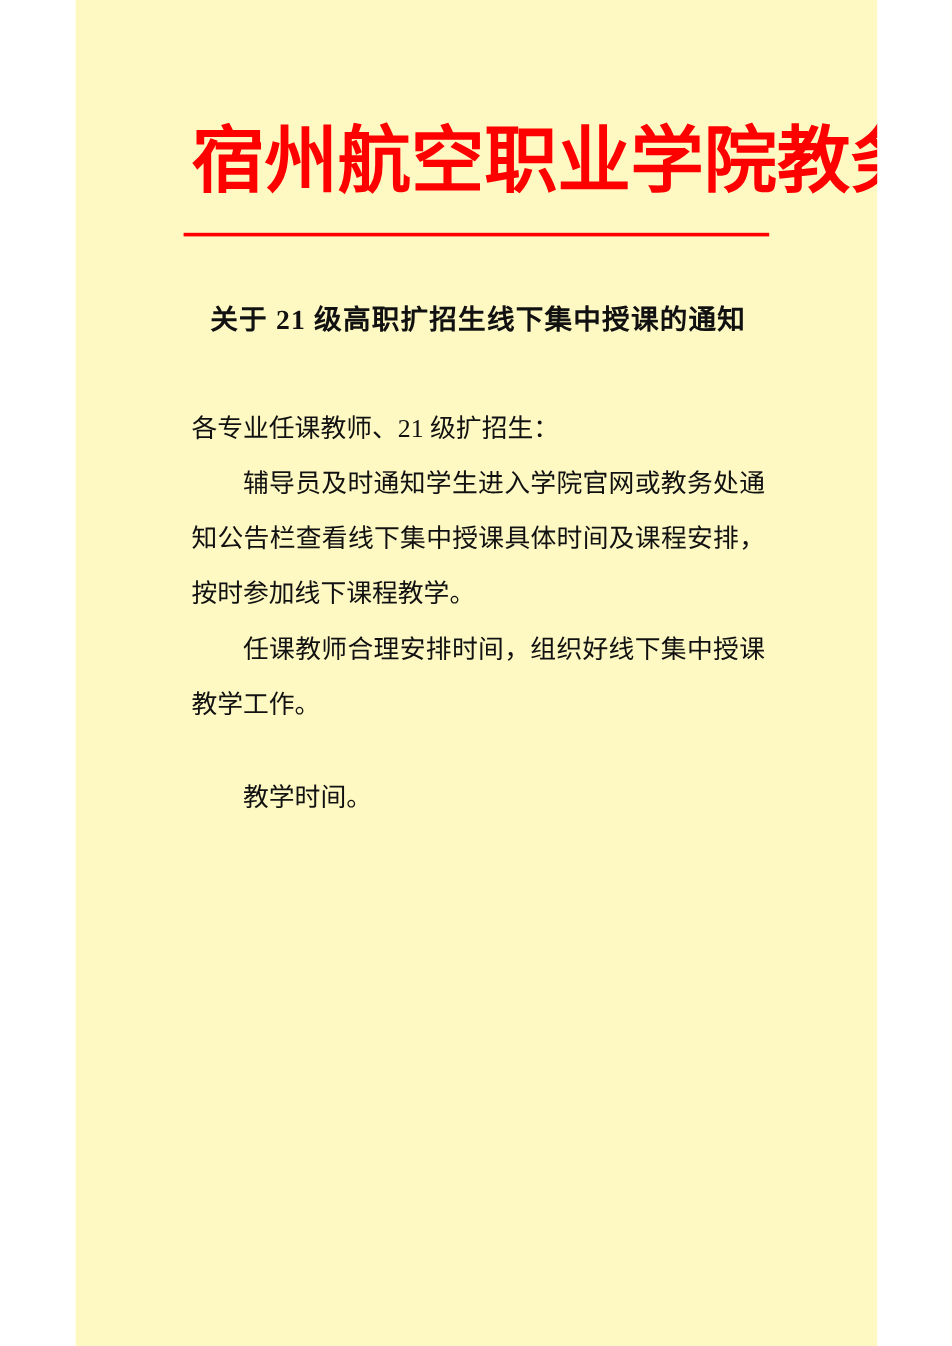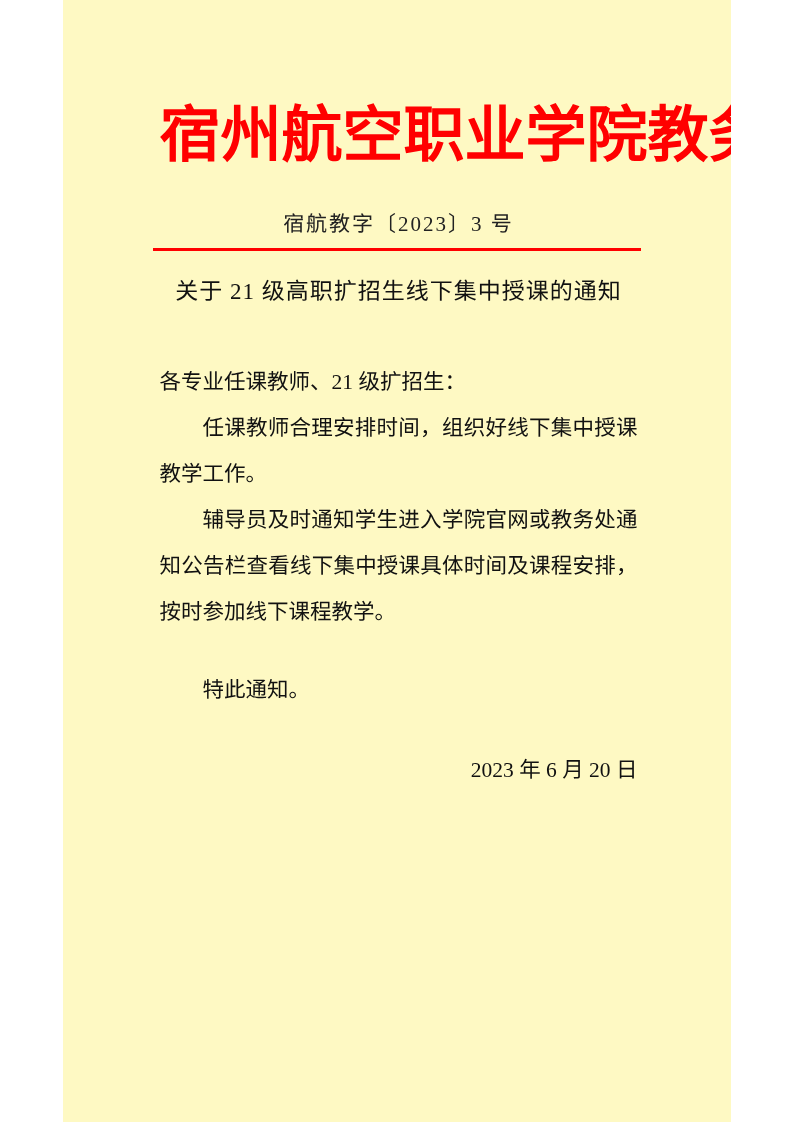--- a/index.html
+++ b/index.html
@@ -39,24 +39,24 @@
     line-height:28px;
     color:#222222;
   }
   .red-rule{
     border:none;
     height:3px;
     background:var(--accent-red);
     margin:10px -3px 0 -7px;
   }
   .notice-title{
-    margin-top:24px;
+    margin-top:53px;
     text-align:center;
     font-size:23px;
-    font-weight:normal;
+    font-weight:bold;
     line-height:34px;
     letter-spacing:1px;
   }
   .body-text{
     margin-top:50px;
     font-size:21.5px;
     line-height:46px;
     text-align:justify;
     text-justify:inter-ideograph;
     font-family:Liberation Serif, serif;
@@ -77,35 +77,33 @@
     text-indent:0;
   }
 </style>
 </head>
 <body>
 
 <div class="page">
 
   <h1 class="masthead">宿州航空职业学院教务处</h1>
 
-  <div class="doc-number">宿航教字〔2023〕3 号</div>
 
   <hr class="red-rule">
 
   <h2 class="notice-title">关于 21 级高职扩招生线下集中授课的通知</h2>
 
   <div class="body-text">
 
     <p class="salutation">各专业任课教师、21 级扩招生：</p>
 
 
 
+    <p class="body-para">辅导员及时通知学生进入学院官网或教务处通知公告栏查看线下集中授课具体时间及课程安排，按时参加线下课程教学。</p>
+
     <p class="body-para">任课教师合理安排时间，组织好线下集中授课教学工作。</p>
 
-    <p class="body-para">辅导员及时通知学生进入学院官网或教务处通知公告栏查看线下集中授课具体时间及课程安排，按时参加线下课程教学。</p>
+    <p class="closing">教学时间。</p>
 
-    <p class="closing">特此通知。</p>
-
-    <p class="date-line">2023 年 6 月 20 日</p>
 
   </div>
 
 </div>
 
 </body></html>

